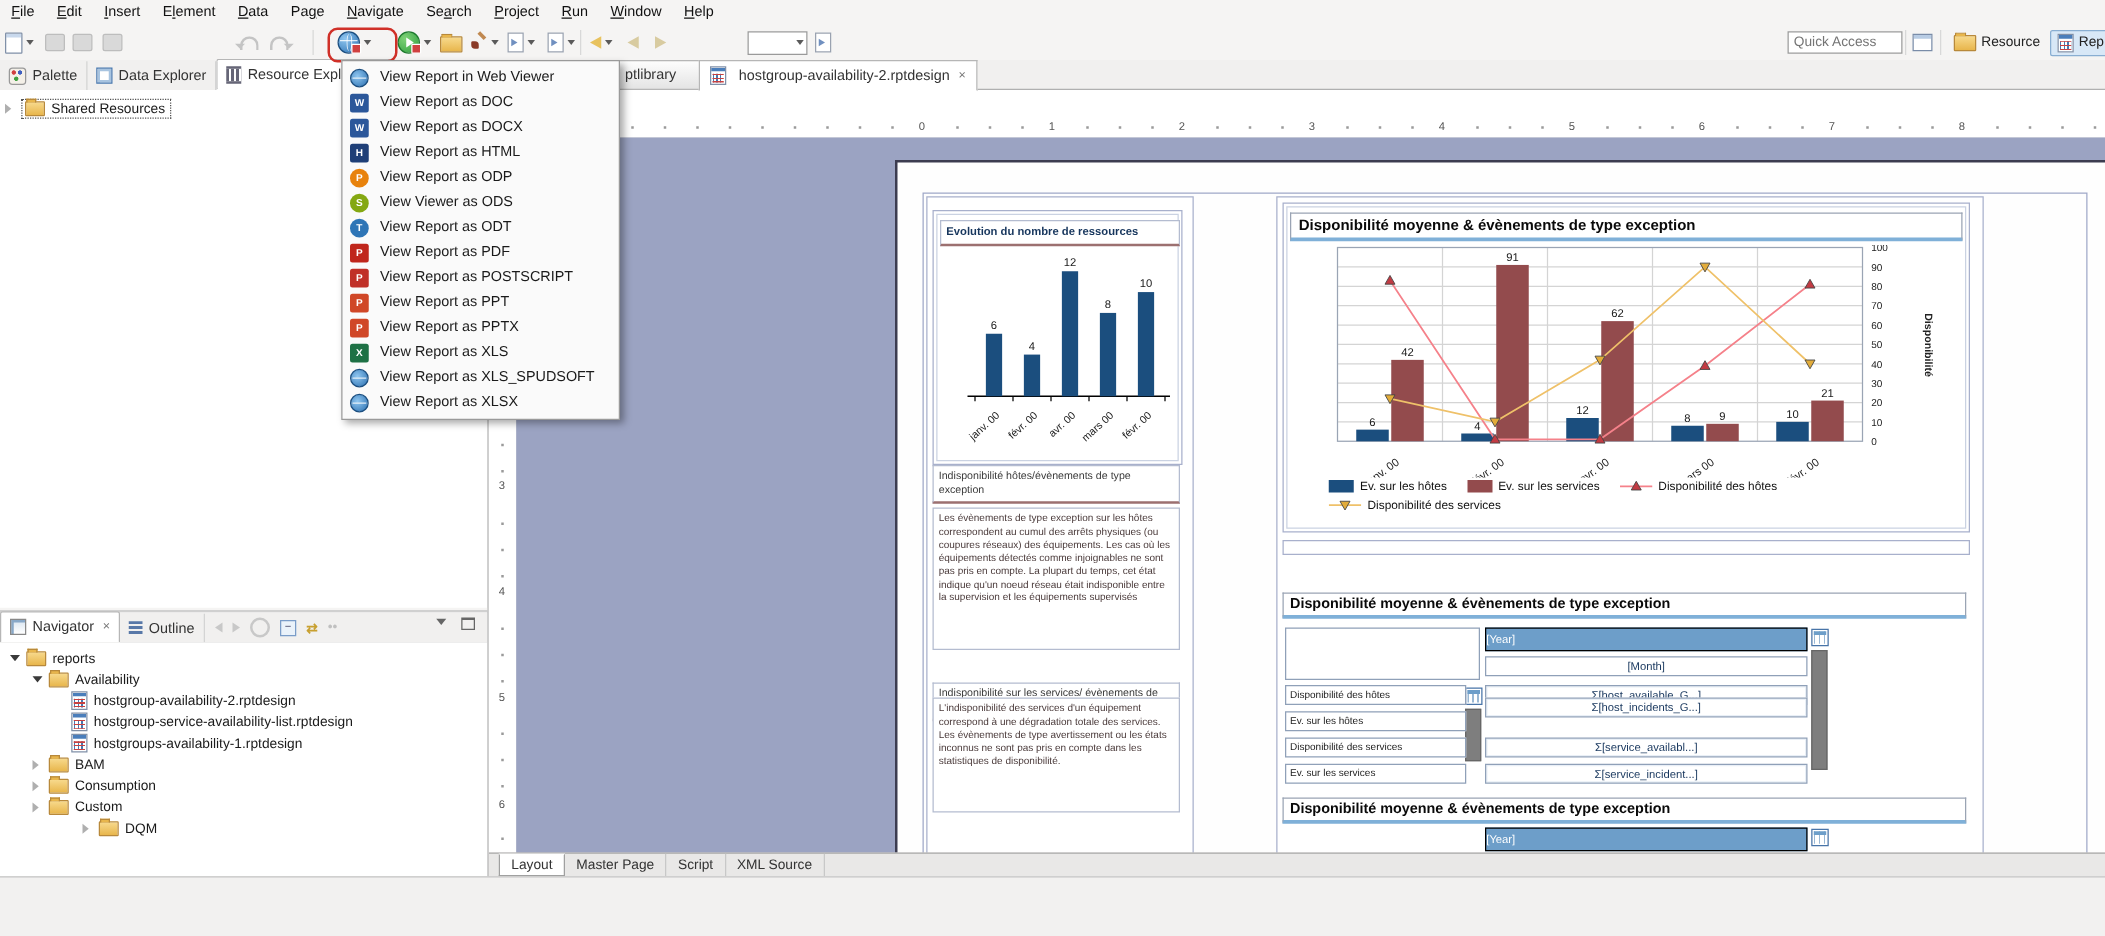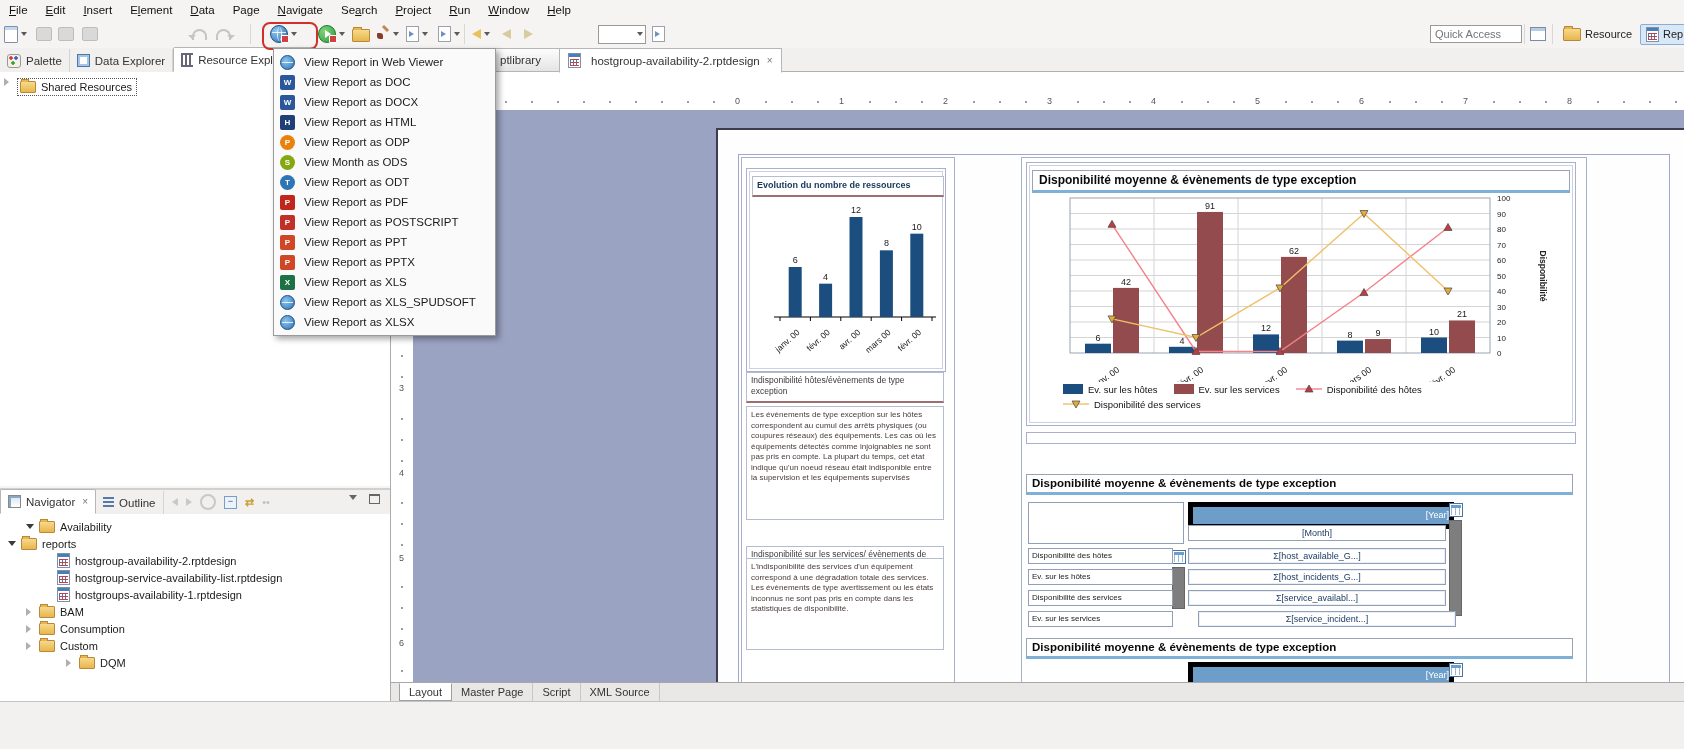--- a/index.html
+++ b/index.html
@@ -81,21 +81,21 @@
   #canvas{left:22px;top:62px;width:1272px;height:573px;background:#9BA3C2;overflow:hidden;}
   #page{position:absolute;left:303px;top:18px;width:1100px;height:700px;background:#FEFEFE;border-left:2px solid #3C3C50;border-top:2px solid #3C3C50;}
   #rpt-container{position:absolute;left:20px;top:24px;width:930px;height:660px;border:1px solid #9FA8C8;}
   .cell{position:absolute;border:1px solid #A8B0CC;background:#FFF;}
   .el{position:absolute;border:1px solid #A8B0CC;background:#FFF;}
   .el2{position:absolute;inset:2px;border:1px solid #CAD2E2;}
   .ct-title{position:absolute;border:1px solid #9AA4B4;border-bottom:3px solid #7FB0D8;font-weight:bold;color:#0A0A0A;background:#FFF;white-space:nowrap;overflow:hidden;}
   .mt-title{position:absolute;border:1px solid #B4BCD0;border-bottom:2px solid #9C7070;background:#FFF;color:#17365D;}
   .thdr{position:absolute;border:1px solid #B4BCD0;border-bottom:2px solid #9C7070;background:#FFF;font-size:8.5px;line-height:11px;color:#3A3A3A;padding:2px 4px;}
   .tbody{position:absolute;border:1px solid #B4BCD0;background:#FFF;font-size:8px;line-height:10.5px;color:#4A3A3A;padding:3px 4px;}
-  .yearbar{position:absolute;background:#6D9EC9;border:5px solid #000000;color:#FFF;font-size:9px;text-align:right;}
+  .yearbar{position:absolute;background:#6D9EC9;border:1px solid #000000;color:#FFF;font-size:9px;text-align:left;}
   .monthbar{position:absolute;background:#FFF;border:1px solid #8FA0B8;color:#17365D;font-size:9px;text-align:center;}
   .xlabel{position:absolute;background:#FFF;border:1px solid #8FA0B8;color:#222;font-size:8px;line-height:14px;padding-left:3px;white-space:nowrap;overflow:hidden;}
   .xcell{position:absolute;background:#FFF;border:1px solid #8FA0B8;box-shadow:inset 0 0 0 1px #E9EFF6;color:#17365D;font-size:9px;text-align:center;}
   .graybar{position:absolute;background:#7E7E7E;border:1px solid #666;}
   .mini-grid{position:absolute;width:12px;height:12px;background:#FFF;border:1px solid #4874A8;}
   .mini-grid:before{content:'';position:absolute;inset:1px;background:linear-gradient(#6D9EC9 0 3px,transparent 3px),repeating-linear-gradient(to right,#9AB8D4 0 1px,transparent 1px 4px);}
   .legend{display:flex;flex-wrap:wrap;column-gap:16px;row-gap:3px;align-items:center;font-size:9.5px;color:#111;}
   .lg-item{display:flex;align-items:center;gap:5px;}
   .lg-sw{width:20px;height:10px;flex:none;}
   .btabbar{position:absolute;left:0;bottom:0;right:0;height:18px;background:#E9E8E7;border-top:1px solid #A8A8A8;display:flex;align-items:stretch;font-size:11px;color:#333;padding-left:8px;}
@@ -104,21 +104,21 @@
   #statusbar{left:0;top:701px;width:1684px;height:48px;background:#F2F1F0;border-top:1px solid #C4C4C4;}
 
   
   #dropdown{left:273px;top:48px;width:221px;background:#FAFAFA;border:1px solid #9A9A9A;box-shadow:3px 3px 6px rgba(0,0,0,.35);z-index:50;padding:3px 0;}
   .dd-row{display:flex;align-items:center;height:20px;padding:0 6px;font-size:11.5px;color:#1A1A1A;white-space:nowrap;}
   .dd-ic{width:15px;height:15px;margin-right:9px;flex:none;display:flex;align-items:center;justify-content:center;color:#FFF;font-size:8px;font-weight:bold;position:relative;}
   .sh-square{border-radius:2px;}
   .sh-circle{border-radius:50%;}
   .sh-globe{border-radius:50%;background:radial-gradient(circle at 5px 5px,#8FC6F0,#2A6FB0) !important;border:1px solid #1C4F80;width:13px;height:13px;}
   .sh-globe:before{content:'';position:absolute;left:1px;right:1px;top:6px;height:1px;background:rgba(255,255,255,.8);}
-  .shared-row{position:absolute;left:4px;top:6px;display:flex;height:18px;font-size:11px;color:#1A1A1A;}
+  .shared-row{position:absolute;left:4px;top:6px;display:flex;align-items:center;height:18px;font-size:11px;color:#1A1A1A;}
   .dotted{border:1px dotted #555;padding:1px 4px 1px 2px;display:flex;align-items:center;}
 </style>
 </head>
 <body>
 
 <div id="root">
 
   <div id="menubar" class="abs">
       <span class="menu-item"><u>F</u>ile</span>
       <span class="menu-item"><u>E</u>dit</span>
@@ -269,29 +269,29 @@
       <span style="width:12px;height:12px;border:2px solid #C8C8C8;border-radius:50%"></span>
       <span class="nt-box">−</span>
       <span class="nt-link">⇄</span>
       <span style="color:#C0C0C0;font-size:11px">••</span>
     </div>
     <div class="navtool" style="right:10px;gap:12px">
       <span class="nt-arrow" style="border-top:5px solid #666;border-left:4px solid transparent;border-right:4px solid transparent"></span>
       <span style="width:9px;height:7px;border:1px solid #666;border-top-width:2px"></span>
     </div>
     <div id="navtree" class="abs" style="left:0;top:24px;right:0;bottom:0;background:#FFF;padding-top:4px;overflow:hidden">
+        <div class="tree-row" style="padding-left: 8px;">
+          <div class="chv exp"></div>
+          <div class="tfolder"></div>
+          <div>reports</div>
+        </div>
         <div class="tree-row" style="padding-left: 26px;">
           <div class="chv exp"></div>
           <div class="tfolder"></div>
           <div>Availability</div>
-        </div>
-        <div class="tree-row" style="padding-left: 8px;">
-          <div class="chv exp"></div>
-          <div class="tfolder"></div>
-          <div>reports</div>
         </div>
         <div class="tree-row" style="padding-left: 44px;">
           <div class="chv none"></div>
           <div class="trpt"></div>
           <div>hostgroup-availability-2.rptdesign</div>
         </div>
         <div class="tree-row" style="padding-left: 44px;">
           <div class="chv none"></div>
           <div class="trpt"></div>
           <div>hostgroup-service-availability-list.rptdesign</div>
@@ -551,25 +551,25 @@
               <div class="abs" style="left:2px;top:4px;width:154px;height:40px;border:1px solid #8FA0B8;background:#FFF"></div>
               <div class="yearbar" style="left:162px;top:4px;width:256px;height:17px;line-height:17px">[Year]</div>
               <div class="mini-grid" style="left:423px;top:5px"></div>
               <div class="graybar" style="left:423px;top:22px;width:11px;height:94px"></div>
               <div class="monthbar" style="left:162px;top:27px;width:256px;height:14px;line-height:14px">[Month]</div>
               <div class="mini-grid" style="left:146px;top:52px"></div>
               <div class="graybar" style="left:146px;top:69px;width:11px;height:40px"></div>
             <div class="xlabel" style="left: 2px; top: 50px; width: 140px; height: 14px;">Disponibilité des hôtes</div>
                 <div class="xcell" style="left: 162px; top: 50px; width: 256px; height: 14px; line-height: 14px;">Σ[host_available_G...]</div>
                 <div class="xlabel" style="left: 2px; top: 71px; width: 140px; height: 14px;">Ev. sur les hôtes</div>
-                <div class="xcell" style="left: 162px; top: 71px; width: 256px; height: 14px; line-height: 14px;">Σ[host_incidents_G...]</div>
+                <div class="xcell" style="left: 162px; top: 60px; width: 256px; height: 14px; line-height: 14px;">Σ[host_incidents_G...]</div>
                 <div class="xlabel" style="left: 2px; top: 92px; width: 140px; height: 14px;">Disponibilité des services</div>
                 <div class="xcell" style="left: 162px; top: 92px; width: 256px; height: 14px; line-height: 14px;">Σ[service_availabl...]</div>
                 <div class="xlabel" style="left: 2px; top: 113px; width: 140px; height: 14px;">Ev. sur les services</div>
-                <div class="xcell" style="left: 172px; top: 113px; width: 256px; height: 14px; line-height: 14px;">Σ[service_incident...]</div>
+                <div class="xcell" style="left: 162px; top: 113px; width: 256px; height: 14px; line-height: 14px;">Σ[service_incident...]</div>
               </div>
             <div class="ct-title" style="left:4px;top:480px;width:540px;height:17px;font-size:11.5px;line-height:16px;padding-left:5px">Disponibilité moyenne &amp; évènements de type exception</div>
             <div class="yearbar" style="left:166px;top:504px;width:256px;height:17px;line-height:17px">[Year]</div>
             <div class="mini-grid" style="left:427px;top:505px"></div>
 
           </div>
         </div>
       </div>
     </div>
     <div class="btabbar" id="btabs">
@@ -598,21 +598,21 @@
       <div class="dd-row">
         <div class="dd-ic sh-square" style="background: rgb(31, 63, 119);">H</div>
         <div>View Report as HTML</div>
       </div>
       <div class="dd-row">
         <div class="dd-ic sh-circle" style="background: rgb(232, 130, 12);">P</div>
         <div>View Report as ODP</div>
       </div>
       <div class="dd-row">
         <div class="dd-ic sh-circle" style="background: rgb(132, 168, 18);">S</div>
-        <div>View Month as ODS</div>
+        <div>View Viewer as ODS</div>
       </div>
       <div class="dd-row">
         <div class="dd-ic sh-circle" style="background: rgb(46, 117, 182);">T</div>
         <div>View Report as ODT</div>
       </div>
       <div class="dd-row">
         <div class="dd-ic sh-square" style="background: rgb(192, 38, 28);">P</div>
         <div>View Report as PDF</div>
       </div>
       <div class="dd-row">

